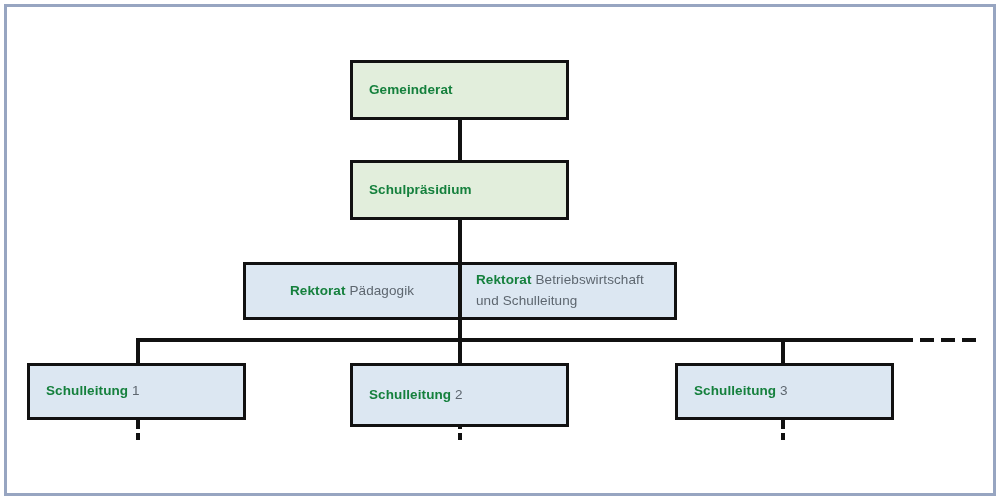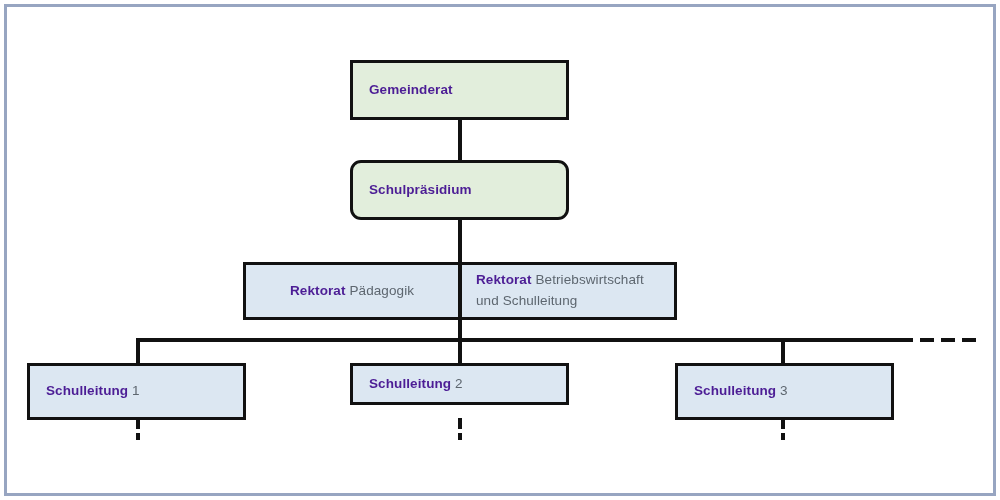--- a/index.html
+++ b/index.html
@@ -40,21 +40,21 @@
   }
   .node-label {
     padding-left: 16px;
     padding-right: 10px;
     font-size: 13.5px;
     line-height: 1.55;
     color: #5d666f;
     letter-spacing: 0.1px;
   }
   .node-label b {
-    color: #4c1d95;
+    color: #15803d;
     font-weight: bold;
   }
   .green {
     background: #e2eedc;
   }
   .blue {
     background: #dce7f2;
   }
   .line {
     position: absolute;
@@ -99,21 +99,21 @@
   <div class="frame"></div>
 
   <div class="node green" style="left:350px; top:60px; width:219px; height:60px;">
     <div class="node-label">
       <b>Gemeinderat</b><span></span>
     </div>
   </div>
 
   <div class="line vline" style="left:458px; top:118px; height:44px;"></div>
 
-  <div class="node green" style="left:350px; top:160px; width:219px; height:60px;border-radius:11px;">
+  <div class="node green" style="left:350px; top:160px; width:219px; height:60px;">
     <div class="node-label">
       <b>Schulpräsidium</b><span></span>
     </div>
   </div>
 
   <div class="line vline" style="left:458px; top:218px; height:46px;"></div>
 
   <div class="node blue" style="left:243px; top:262px; width:217px; height:58px; border-right-width:0;padding-left:28px;">
     <div class="node-label">
       <b>Rektorat</b><span> Pädagogik</span>
@@ -138,21 +138,21 @@
   <div class="line vline" style="left:136px; top:338px; height:28px;"></div>
   <div class="line vline" style="left:458px; top:338px; height:28px;"></div>
   <div class="line vline" style="left:781px; top:338px; height:28px;"></div>
 
   <div class="node blue" style="left:27px; top:363px; width:219px; height:57px;">
     <div class="node-label">
       <b>Schulleitung</b><span> 1</span>
     </div>
   </div>
 
-  <div class="node blue" style="left:350px; top:363px; width:219px; height:42px;">
+  <div class="node blue" style="left:350px; top:363px; width:219px; height:64px;">
     <div class="node-label">
       <b>Schulleitung</b><span> 2</span>
     </div>
   </div>
 
   <div class="node blue" style="left:675px; top:363px; width:219px; height:57px;text-align:right;">
     <div class="node-label">
       <b>Schulleitung</b><span> 3</span>
     </div>
   </div>

